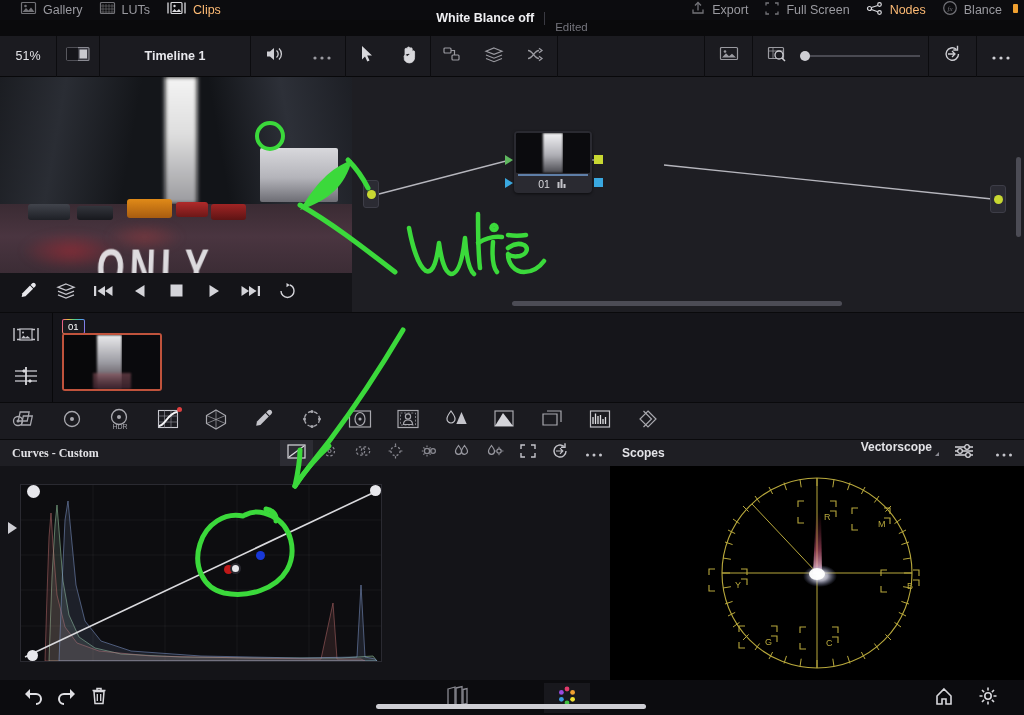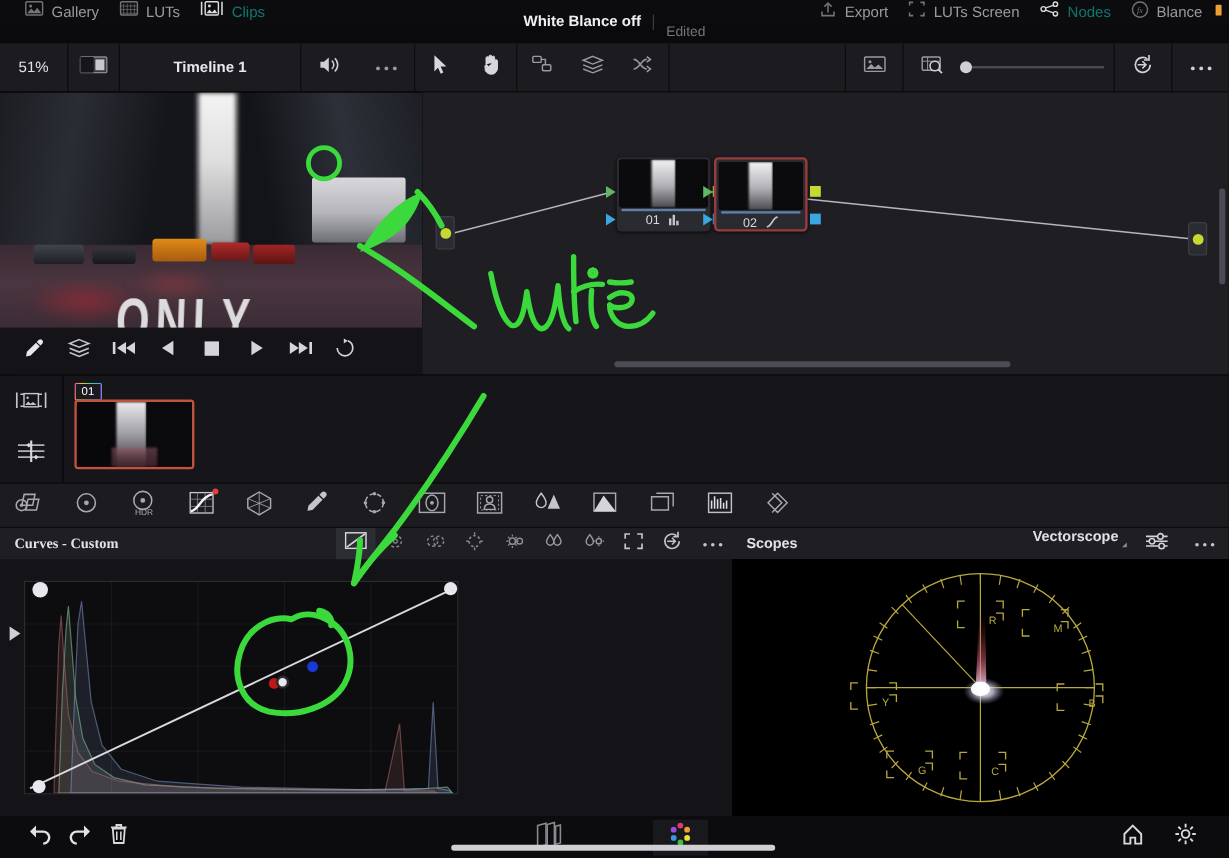--- a/index.html
+++ b/index.html
@@ -15,21 +15,21 @@
   
   .topbar {
     position: absolute; top: 0; left: 0; width: 1024px; height: 20px;
     background: #0c0c0f;
     display: flex; align-items: center;
   }
   .tb-left { display: flex; align-items: center; gap: 4px; padding-left: 14px; }
   .tb-right { display: flex; align-items: center; gap: 4px; margin-left: auto; padding-right: 16px; }
   .tb-item { display: flex; align-items: center; gap: 6px; padding: 4px 6px; cursor: default; }
   .tb-item .lbl { font-size: 12.5px; color: #9a9aa0; }
-  .tb-item.on .lbl { color: #0f766e; }
+  .tb-item.on .lbl { color: #fdba74; }
   .tb-center {
     position: absolute; left: 0; right: 0; top: 0; height: 36px;
     display: flex; align-items: center; justify-content: center; gap: 10px;
     pointer-events: none;
   }
   .tb-title { font-size: 12.5px; font-weight: bold; color: #f0f0f3; }
   .tb-sep { width: 1px; height: 13px; background: #3a3a42; }
   .tb-sub { font-size: 11.5px; color: #74747c; margin-top: 17px; }
   .ic { display: inline-block; opacity: .72; }
   .dot-amber { position: absolute; right: 6px; top: 4px; width: 5px; height: 9px; background: #f0a030; border-radius: 1px; }
@@ -264,21 +264,21 @@
         </span>
         <span class="lbl">Export</span>
       </div>
 
       <div class="tb-item">
         <span class="ic">
           <svg width="16" height="15" viewBox="0 0 16 15">
               <path d="M2 4.5V2h3M14 4.5V2h-3M2 10.5V13h3M14 10.5V13h-3" fill="none" stroke="#9a9aa0" stroke-width="1.3"></path>
             </svg>
         </span>
-        <span class="lbl">LUTs Screen</span>
+        <span class="lbl">Full Screen</span>
       </div>
 
       <div class="tb-item on">
         <span class="ic" style="opacity:.95">
           <svg width="18" height="15" viewBox="0 0 18 15">
               <circle cx="3.5" cy="7.5" r="2" fill="none" stroke="#e6e6ea" stroke-width="1.2"></circle>
               <circle cx="13.5" cy="3.5" r="1.8" fill="none" stroke="#e6e6ea" stroke-width="1.2"></circle>
               <circle cx="13.5" cy="11.5" r="1.8" fill="none" stroke="#e6e6ea" stroke-width="1.2"></circle>
               <path d="M5.4 6.6l6.4-2.2M5.4 8.5l6.4 2.2" stroke="#e6e6ea" stroke-width="1.1"></path>
             </svg>
@@ -542,40 +542,20 @@
               <rect x="6.5" y="6" width="2" height="4" fill="#c4c4ca"></rect>
             </svg>
         </span>
       </div>
       <div class="tri green" style="left:-9px;top:24px;"></div>
       <div class="tri blue" style="left:-9px;top:47px;"></div>
       <div class="port green" style="right:-11px;top:24px;"></div>
       <div class="port blue" style="right:-11px;top:47px;"></div>
     </div>
 
-    <div class="node sel" style="left:243px;top:54px;">
-      <div class="thumb">
-        <div class="dkL"></div>
-        <div class="alley"></div>
-        <div class="dkR"></div>
-      </div>
-      <div class="bluebar"></div>
-      <div class="cap">
-        <span>02</span>
-        <span>
-          <svg width="11" height="10" viewBox="0 0 11 10">
-              <path d="M1 9C5 9 6 1 10 1" fill="none" stroke="#c4c4ca" stroke-width="1.4"></path>
-            </svg>
-        </span>
-      </div>
-      <div class="tri green" style="left:-11px;top:22px;"></div>
-      <div class="tri blue" style="left:-11px;top:45px;"></div>
-      <div class="port green" style="right:-13px;top:22px;"></div>
-      <div class="port blue" style="right:-13px;top:45px;"></div>
-    </div>
 
     <div class="outnode">
       <div class="srcdot"></div>
     </div>
 
     <div class="ng-scroll-v"></div>
     <div class="ng-scroll-h">
       <div class="bar"></div>
     </div>
   </div>

